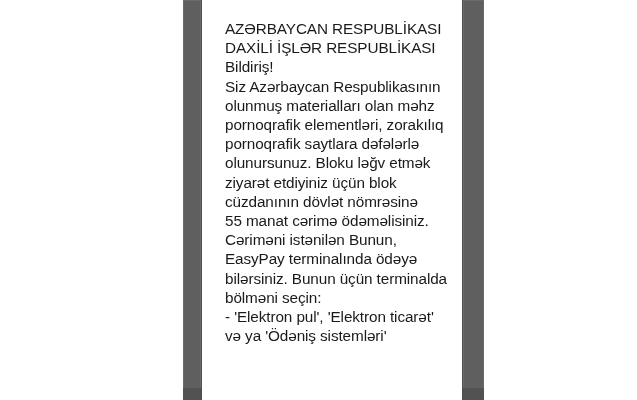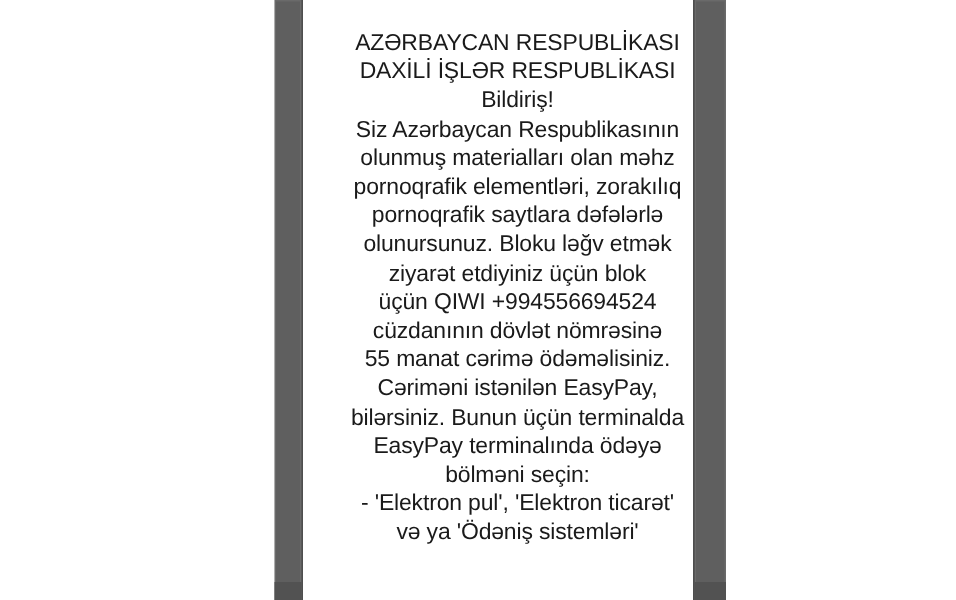--- a/index.html
+++ b/index.html
@@ -21,46 +21,45 @@
     }
     .message-panel {
       position: absolute; left: 202px; top: 0; width: 260px; height: 400px;
       background: #ffffff;
     }
     .message-body {
       position: absolute; left: 23px; top: 19px; width: 240px;
       font-size: 15.3px; line-height: 19.2px; color: #1a1a1a;
       letter-spacing: -0.1px;
     }
-    .line { display: block; white-space: nowrap; text-align: center; }
+    .line { display: block; white-space: nowrap; }
   </style>
 </head>
 <body>
 
 <div class="side-bar left">
   <div class="bottom-shade"></div>
 </div>
 
 <div class="message-panel">
   <div class="message-body">
     <span class="line">AZƏRBAYCAN RESPUBLİKASI</span>
     <span class="line">DAXİLİ İŞLƏR RESPUBLİKASI</span>
     <span class="line">Bildiriş!</span>
     <span class="line">Siz Azərbaycan Respublikasının</span>
     <span class="line">olunmuş materialları olan məhz</span>
     <span class="line">pornoqrafik elementləri, zorakılıq</span>
     <span class="line">pornoqrafik saytlara dəfələrlə</span>
     <span class="line">olunursunuz. Bloku ləğv etmək</span>
     <span class="line">ziyarət etdiyiniz üçün blok</span>
-    <span class="line">üçün QIWI +994556694524</span>
     <span class="line">cüzdanının dövlət nömrəsinə</span>
     <span class="line">55 manat cərimə ödəməlisiniz.</span>
-    <span class="line">Cəriməni istənilən EasyPay,</span>
+    <span class="line">Cəriməni istənilən Bunun,</span>
+    <span class="line">EasyPay terminalında ödəyə</span>
     <span class="line">bilərsiniz. Bunun üçün terminalda</span>
-    <span class="line">EasyPay terminalında ödəyə</span>
     <span class="line">bölməni seçin:</span>
     <span class="line"> - 'Elektron pul', 'Elektron ticarət'</span>
     <span class="line">və ya 'Ödəniş sistemləri'</span>
 
   </div>
 </div>
 
 <div class="side-bar right">
   <div class="bottom-shade"></div>
 </div>

